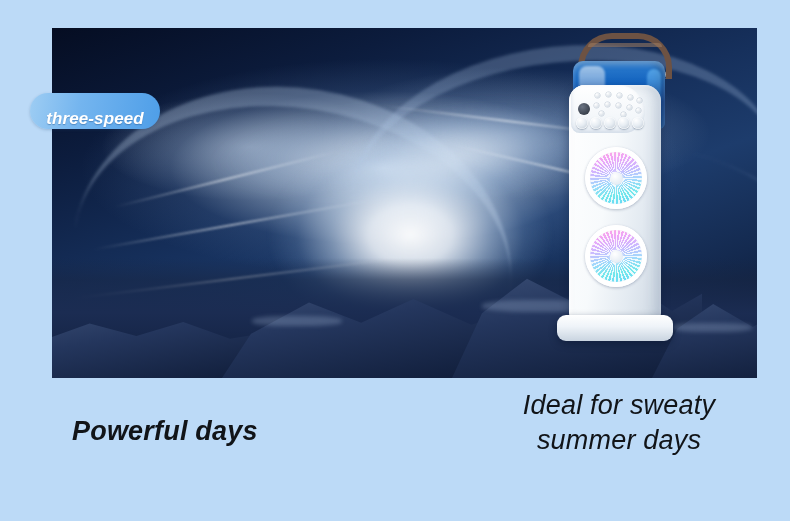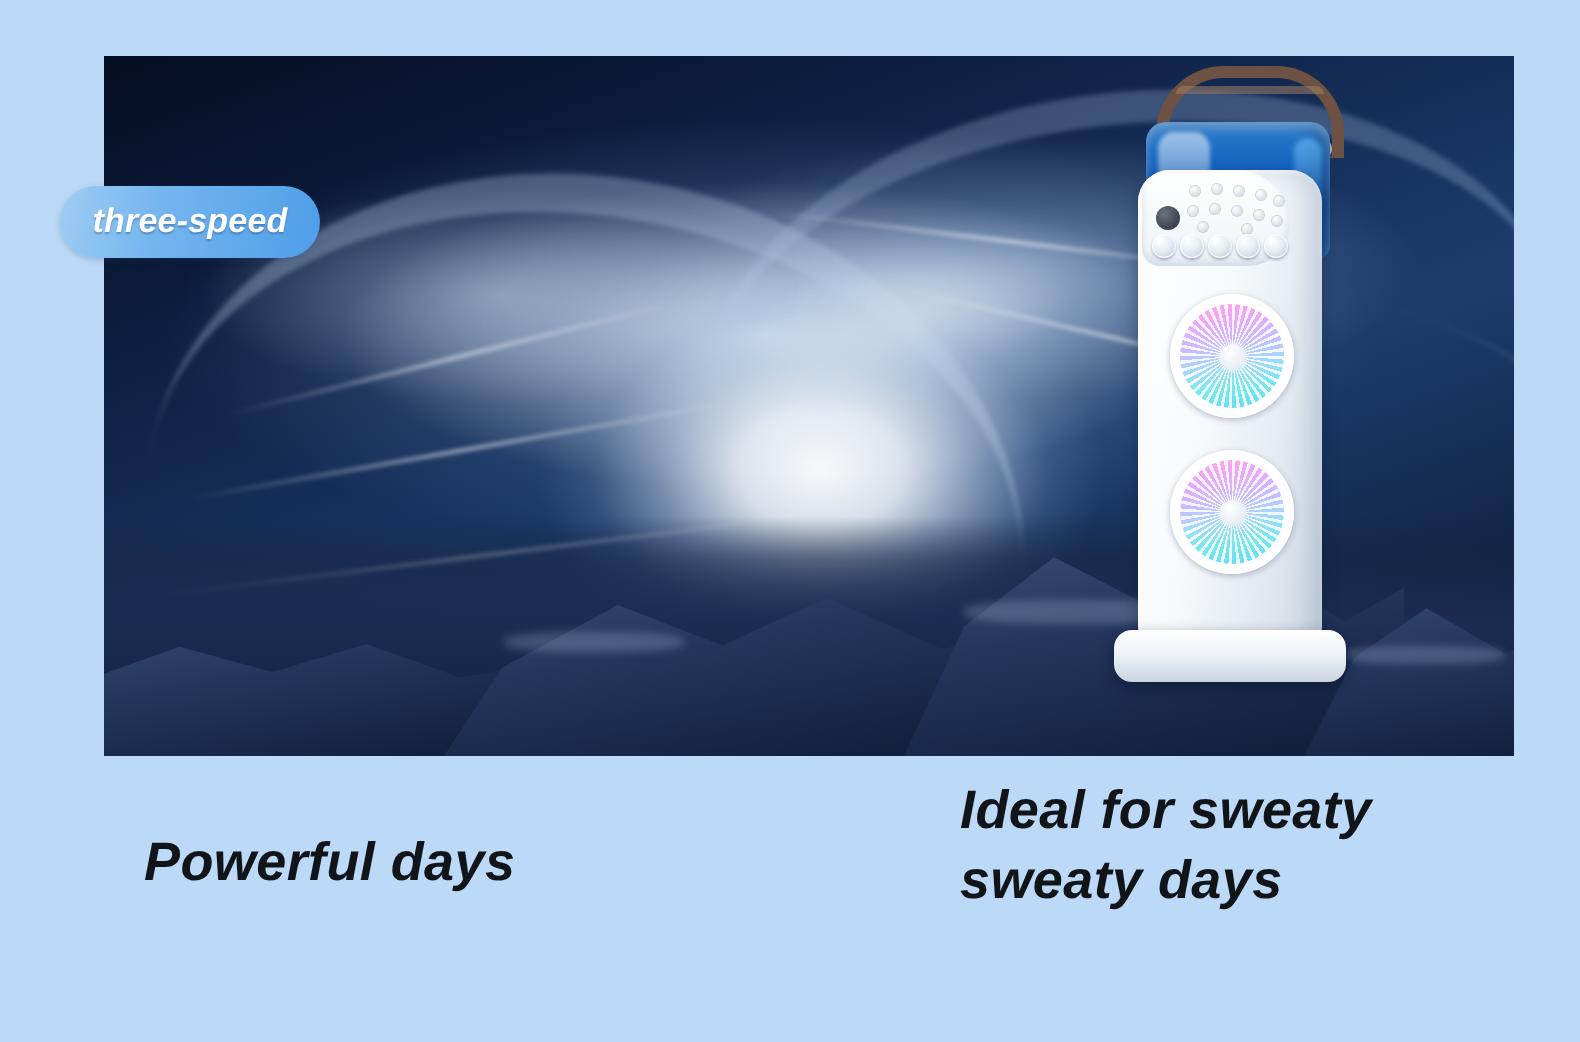--- a/index.html
+++ b/index.html
@@ -63,21 +63,21 @@
   .rk2{left:170px;width:290px;height:92px;clip-path:polygon(0 100%,10% 52%,30% 18%,48% 40%,66% 14%,86% 42%,100% 28%,100% 100%);}
   .rk3{left:400px;width:250px;height:108px;clip-path:polygon(0 100%,12% 40%,30% 8%,52% 34%,70% 10%,88% 38%,100% 22%,100% 100%);}
   .rk4{left:600px;width:180px;height:88px;clip-path:polygon(0 100%,14% 44%,34% 16%,56% 42%,76% 18%,100% 40%,100% 100%);}
   .rockhi{position:absolute;background:rgba(190,210,238,.24);filter:blur(2px);border-radius:40%;}
 
   
   .badge{
     position:absolute;left:30px;top:93px;width:130px;height:36px;
     border-radius:18px;
     background:linear-gradient(100deg,#9ecdf3 0%,#74b5ef 38%,#4e9ee8 100%);
-    display:flex;align-items:center;justify-content:center;
+    display:flex;align-items:flex-end;justify-content:center;
     box-shadow:0 1px 3px rgba(30,70,120,.25);
   }
   .badge span{
     color:#ffffff;font-size:17px;font-weight:bold;font-style:italic;
     letter-spacing:.1px;white-space:nowrap;
     text-shadow:0 1px 1px rgba(40,85,140,.45);
   }
 
   
   .device{position:absolute;left:557px;top:33px;width:124px;height:300px;}
@@ -182,21 +182,21 @@
   }
 
   
   .cap-left{
     position:absolute;left:72px;top:416px;
     font-size:27px;font-weight:bold;font-style:italic;color:#111418;
     letter-spacing:.2px;white-space:nowrap;
   }
   .cap-right{
     position:absolute;left:480px;top:388px;width:278px;
-    text-align:left;font-size:27px;font-weight:bold;font-style:italic;
+    text-align:center;font-size:27px;font-weight:normal;font-style:italic;
     color:#111418;line-height:1.28;letter-spacing:.2px;
   }
 </style>
 </head>
 <body>
 
 <div class="banner">
 
   <div class="photo">
     <div class="sea"></div>
@@ -282,16 +282,16 @@
     </div>
   </div>
 
   <div class="badge">
     <span>three-speed</span>
   </div>
 
   <div class="cap-left">Powerful days</div>
   <div class="cap-right">
     <div>Ideal for sweaty</div>
-    <div>sweaty days</div>
+    <div>summer days</div>
   </div>
 
 </div>
 
 </body></html>

